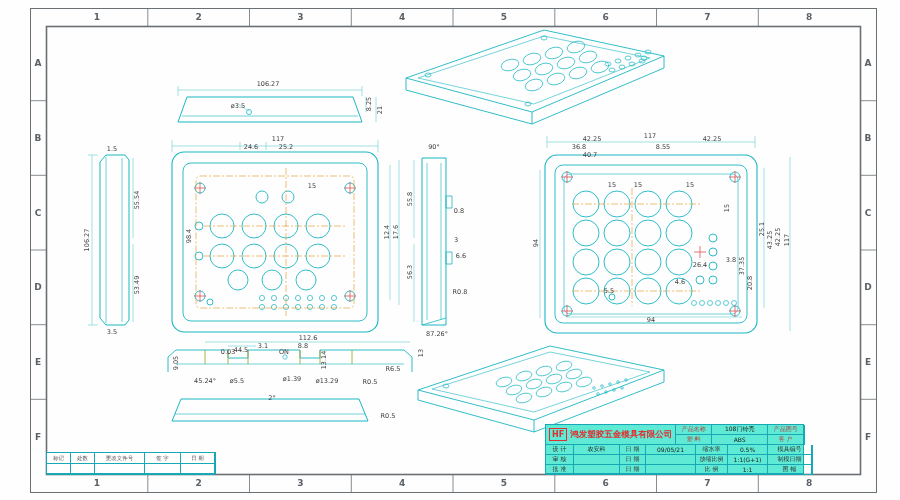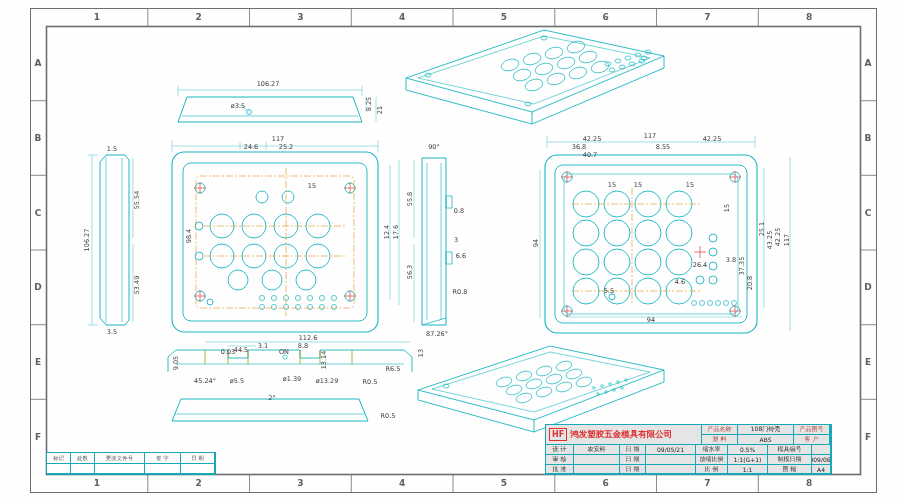--- a/index.html
+++ b/index.html
@@ -1,21 +1,21 @@
 <!DOCTYPE html>
 <html><head>
 <meta charset="utf-8">
 <style>
   html,body{margin:0;padding:0;background:#fff}
   .sheet{position:relative;width:900px;height:500px;background:#fefefe;font-family:"DejaVu Sans",sans-serif;overflow:hidden}
   .layer{position:absolute;left:0;top:0;width:900px;height:500px}
   .ann{position:absolute;font-size:6.5px;color:#3c3c3c;white-space:nowrap;line-height:1}
   .grid-lbl{position:absolute;transform:translate(-50%,-50%);font-size:9px;font-weight:bold;color:#5a6066}
   
-  .tb{position:absolute;left:545px;top:424px;width:287px;height:50px;border:1px solid #17a7b5;box-sizing:border-box;background:#e5e5e5;font-size:6px;color:#333}
+  .tb{position:absolute;left:545px;top:424px;width:259px;height:50px;border:1px solid #17a7b5;box-sizing:border-box;background:#5eead4;font-size:6px;color:#333}
   .tb *{box-sizing:border-box}
   .tb-top{display:flex;height:20px;border-bottom:1px solid #17a7b5}
   .tb-company{width:158px;display:flex;align-items:center;gap:3px;padding:0 3px;border-right:1px solid #17a7b5}
   .tb-logo{color:#e02f2f;border:1px solid #e02f2f;font-weight:bold;font-size:8px;line-height:11px;padding:0 2px}
   .tb-name{color:#e02f2f;font-weight:bold;font-size:8.5px;white-space:nowrap}
   .tb-grid-top{flex:1;display:grid;grid-template-columns:36px 56px 36px 1fr;grid-auto-rows:10px}
   .tb-grid-bot{display:grid;grid-template-columns:28px 46px 26px 50px 32px 40px 44px 1fr;grid-auto-rows:10px;height:30px}
   .cell{border-right:.5px solid #17a7b5;border-bottom:.5px solid #17a7b5;display:flex;align-items:center;justify-content:center;overflow:hidden;white-space:nowrap}
   .cell.lbl{color:#b24040}
   .cell.val{color:#222}

